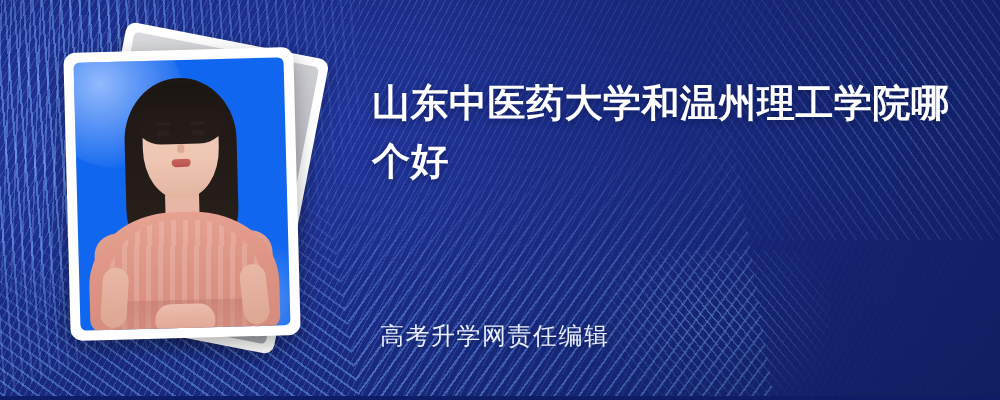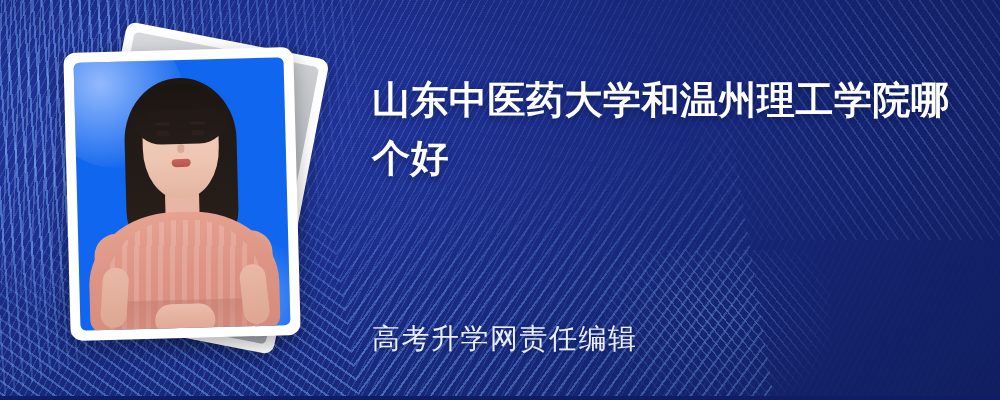--- a/index.html
+++ b/index.html
@@ -6,21 +6,21 @@
     margin: 0;
     padding: 0;
     background: #0f1d66;
   }
   #banner {
     position: relative;
     width: 1000px;
     height: 396px;
     overflow: hidden;
     background: #8b5cf6;
-    font-family: Liberation Mono, monospace;
+    font-family: Liberation Sans, sans-serif;
     user-select: none;
   }
 
   
   .bg-base {
     position: absolute;
     inset: 0;
     background:
       radial-gradient(120% 90% at 18% 35%, #22359b 0%, #1b2c86 45%, #16256f 100%);
   }
@@ -357,23 +357,23 @@
     left: 22px;
     color: #ffffff;
     font-size: 29px;
     font-weight: bold;
     letter-spacing: 3px;
     text-shadow: 0 2px 6px rgba(8,18,64,.5);
   }
   .role {
     position: absolute;
     top: 320px;
-    left: 0px;
+    left: 8px;
     color: #e9eefc;
-    font-size: 28px;
+    font-size: 24px;
     font-weight: normal;
     letter-spacing: 1.5px;
     text-shadow: 0 1px 4px rgba(8,18,64,.45);
   }
 </style>
 </head>
 <body>
 
 <div id="banner">
 

